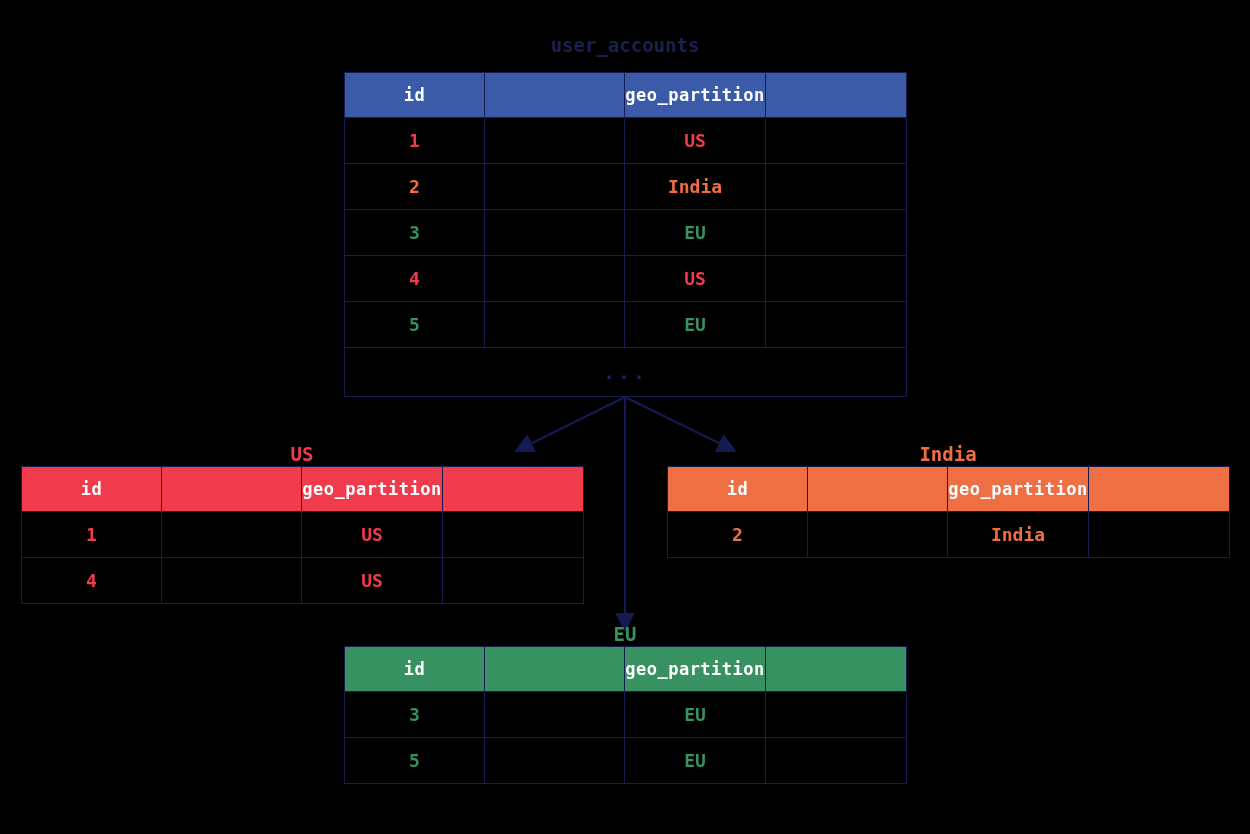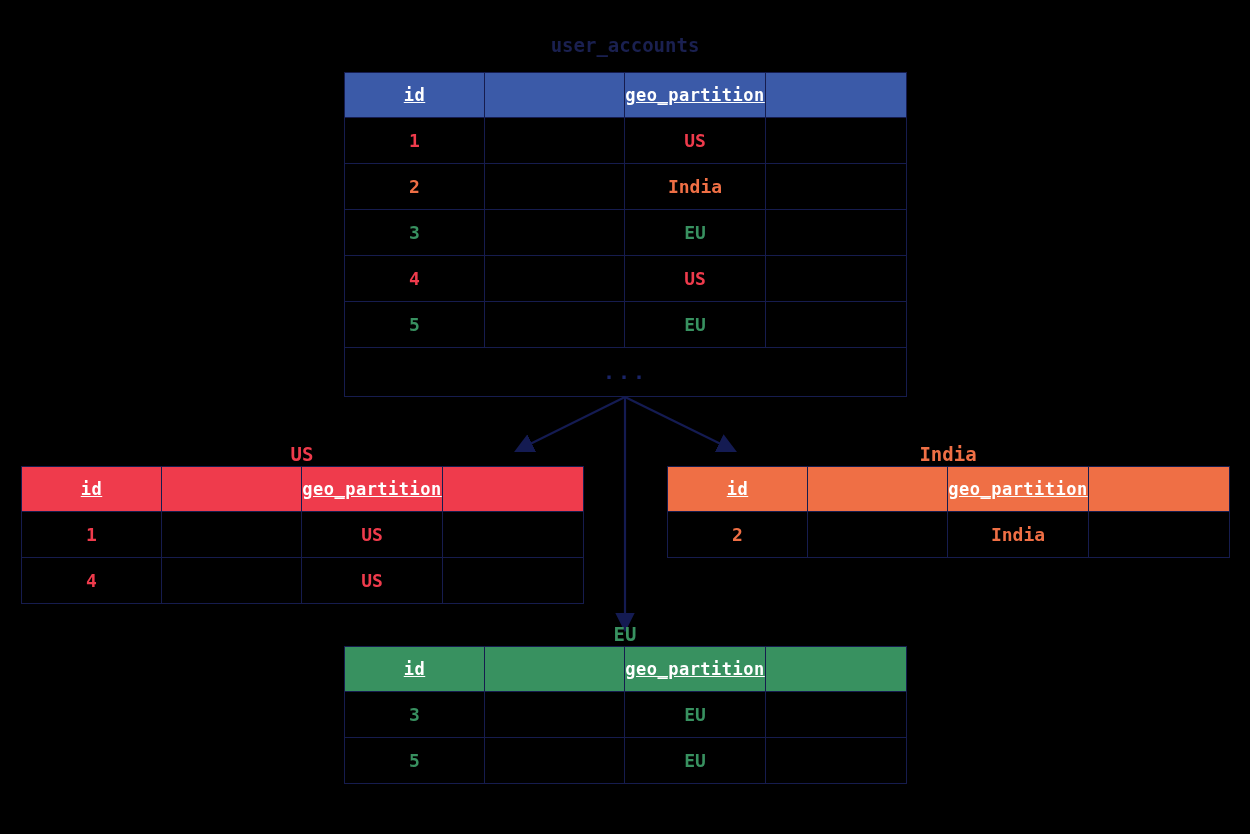--- a/index.html
+++ b/index.html
@@ -32,21 +32,20 @@
     vertical-align: middle;
     padding: 0;
     font-family: "DejaVu Sans Mono", monospace;
     font-weight: bold;
     white-space: nowrap;
   }
   .tbl th {
     color: #ffffff;
     font-size: 17px;
     letter-spacing: 0.5px;
-    text-decoration: underline;
   }
   .tbl td {
     font-size: 18px;
     background: #000000;
   }
   .tbl td.blank { color: transparent; }
 
   
   #tbl-main {
     left: 344px;

